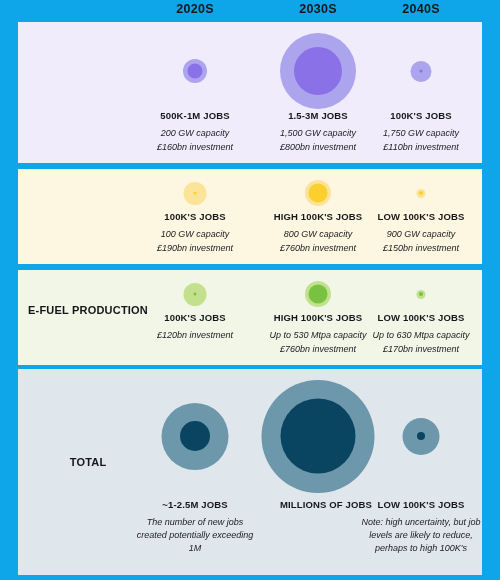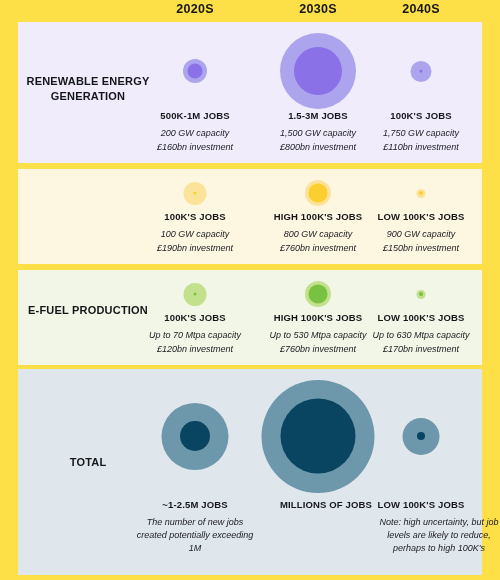--- a/index.html
+++ b/index.html
@@ -11,21 +11,21 @@
     width: 500px;
     height: 580px;
     font-family: "Liberation Sans", sans-serif;
     color: #1d1d1f;
     overflow: hidden;
   }
   #infographic {
     position: relative;
     width: 500px;
     height: 580px;
-    background: #fde047;
+    background: #0ea5e9;
   }
 
   
   .decade-header {
     position: absolute;
     left: 0;
     top: 0;
     width: 500px;
     height: 22px;
   }
@@ -122,21 +122,20 @@
 <div id="infographic">
 
   <div class="decade-header">
     <div class="decade-label c0">2020S</div>
     <div class="decade-label c1">2030S</div>
     <div class="decade-label c2">2040S</div>
   </div>
 
   <div id="rows-host">
       <div class="row row-r1" style="background: rgb(240, 236, 252);">
-        <div class="row-label">RENEWABLE ENERGY GENERATION</div>
         <div class="cell c0">
           <div class="bubble-wrap" style="height: 78px; position: relative; top: 10px;">
             <div class="bubble-outer" style="width: 24px; height: 24px; background: rgb(172, 164, 237); top: 27px;"></div>
             <div class="bubble-inner" style="width: 15px; height: 15px; background: rgb(139, 113, 232); top: 39px;"></div>
           </div>
           <div class="jobs" style="position: absolute; left: 0px; width: 120px; top: 88px;">500K-1M JOBS</div>
           <div class="detail" style="position: absolute; left: 0px; width: 120px; top: 102px;">
             <div>200 GW capacity</div>
             <div>£160bn investment</div>
           </div>
@@ -201,21 +200,20 @@
       </div>
       <div class="row row-r3" style="background: rgb(241, 246, 230);">
         <div class="row-label">E-FUEL PRODUCTION</div>
         <div class="cell c0">
           <div class="bubble-wrap" style="height: 36px; position: relative; top: 6px;">
             <div class="bubble-outer" style="width: 23px; height: 23px; background: rgb(195, 224, 141); top: 6.5px;"></div>
             <div class="bubble-inner" style="width: 3px; height: 3px; background: rgb(121, 193, 65); top: 18px;"></div>
           </div>
           <div class="jobs" style="position: absolute; left: 0px; width: 120px; top: 42px;">100K'S JOBS</div>
           <div class="detail" style="position: absolute; left: 0px; width: 120px; top: 56px;">
-            <div>Up to 70 Mtpa capacity</div>
             <div>£120bn investment</div>
           </div>
         </div>
         <div class="cell c1">
           <div class="bubble-wrap" style="height: 36px; position: relative; top: 6px;">
             <div class="bubble-outer" style="width: 26px; height: 26px; background: rgb(195, 224, 141); top: 5px;"></div>
             <div class="bubble-inner" style="width: 19px; height: 19px; background: rgb(121, 193, 65); top: 18px;"></div>
           </div>
           <div class="jobs" style="position: absolute; left: 0px; width: 120px; top: 42px;">HIGH 100K'S JOBS</div>
           <div class="detail" style="position: absolute; left: 0px; width: 120px; top: 56px;">
@@ -253,20 +251,20 @@
             <div class="bubble-inner" style="width: 75px; height: 75px; background: rgb(9, 68, 96); top: 63px;"></div>
           </div>
           <div class="jobs" style="position: absolute; left: 8px; width: 120px; top: 130px;">MILLIONS OF JOBS</div>
         </div>
         <div class="cell c2">
           <div class="bubble-wrap" style="height: 126px; position: relative; top: 4px;">
             <div class="bubble-outer" style="width: 37px; height: 37px; background: rgb(109, 151, 171); top: 44.5px;"></div>
             <div class="bubble-inner" style="width: 8px; height: 8px; background: rgb(9, 68, 96); top: 63px;"></div>
           </div>
           <div class="jobs" style="position: absolute; left: 0px; width: 120px; top: 130px;">LOW 100K'S JOBS</div>
-          <div class="detail" style="position: absolute; left: 0px; width: 120px; top: 144px; margin-left: 18px;">
+          <div class="detail" style="position: absolute; left: 0px; width: 120px; top: 144px;">
             <div>Note: high uncertainty, but job levels are likely to reduce, perhaps to high 100K's</div>
           </div>
         </div>
       </div>
     </div>
 
 </div>
 
 </body></html>

